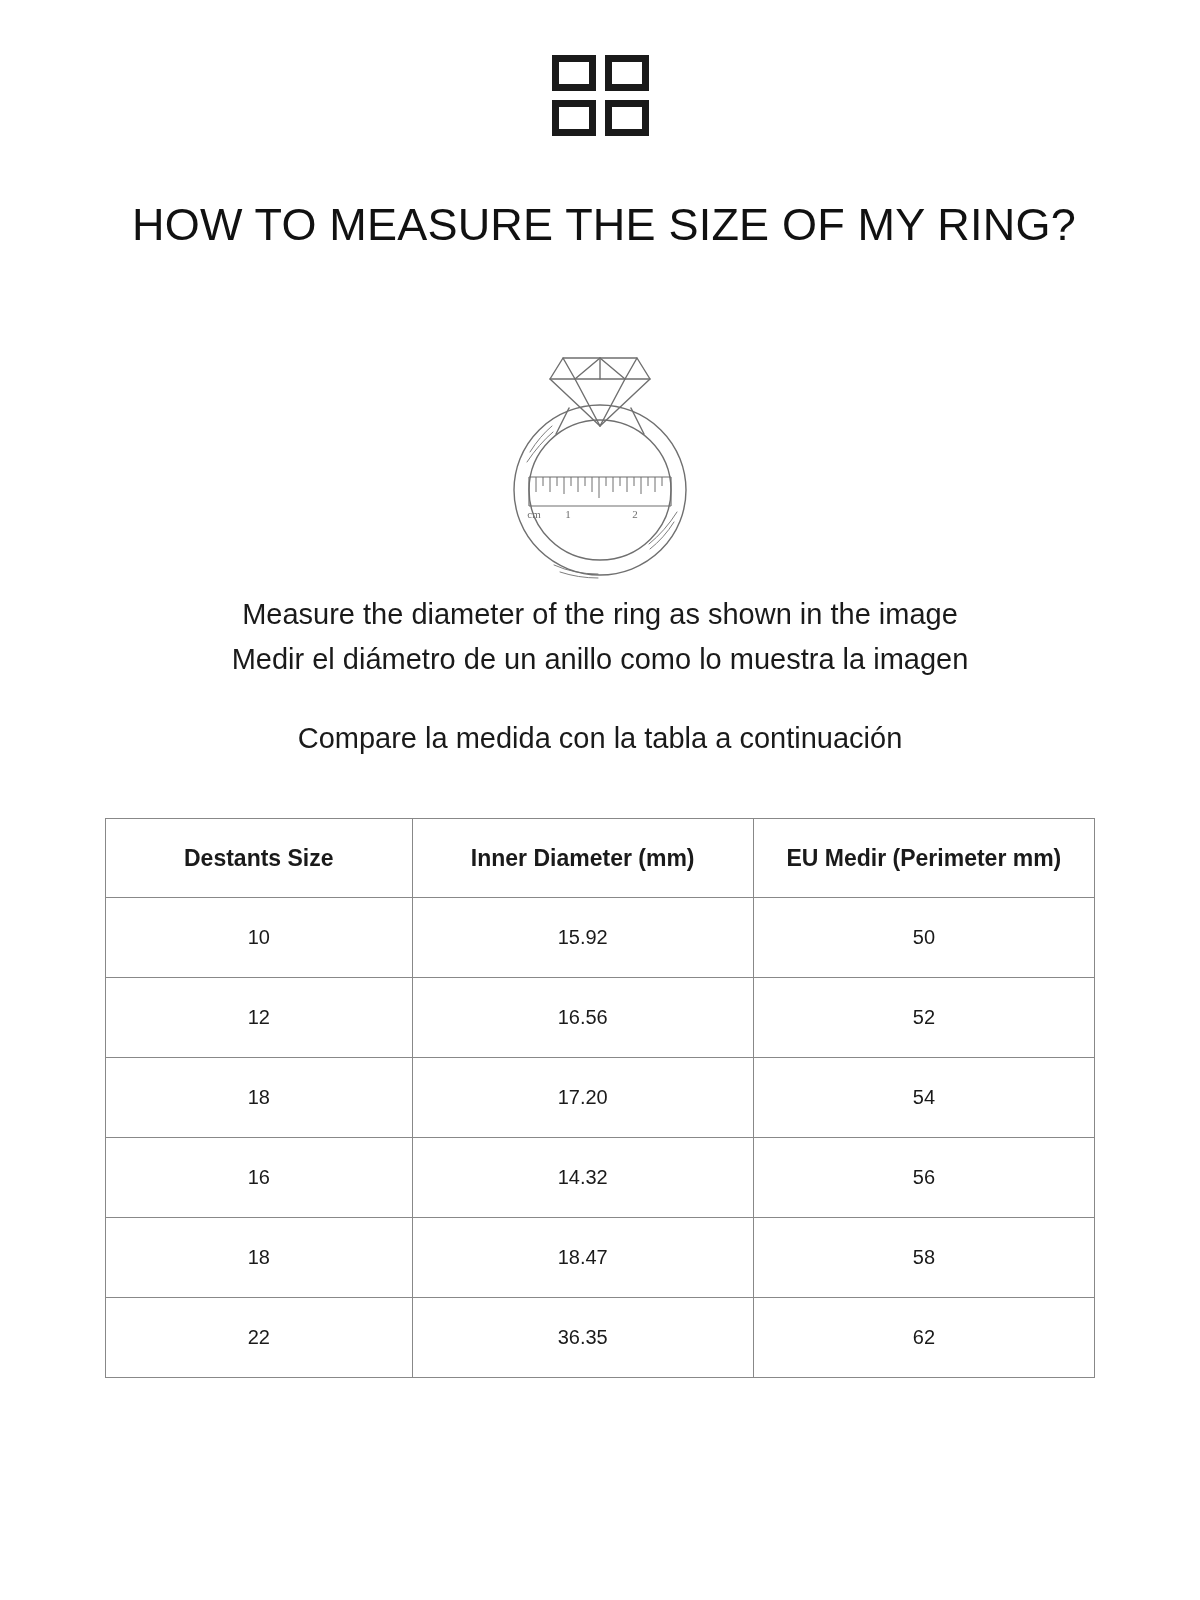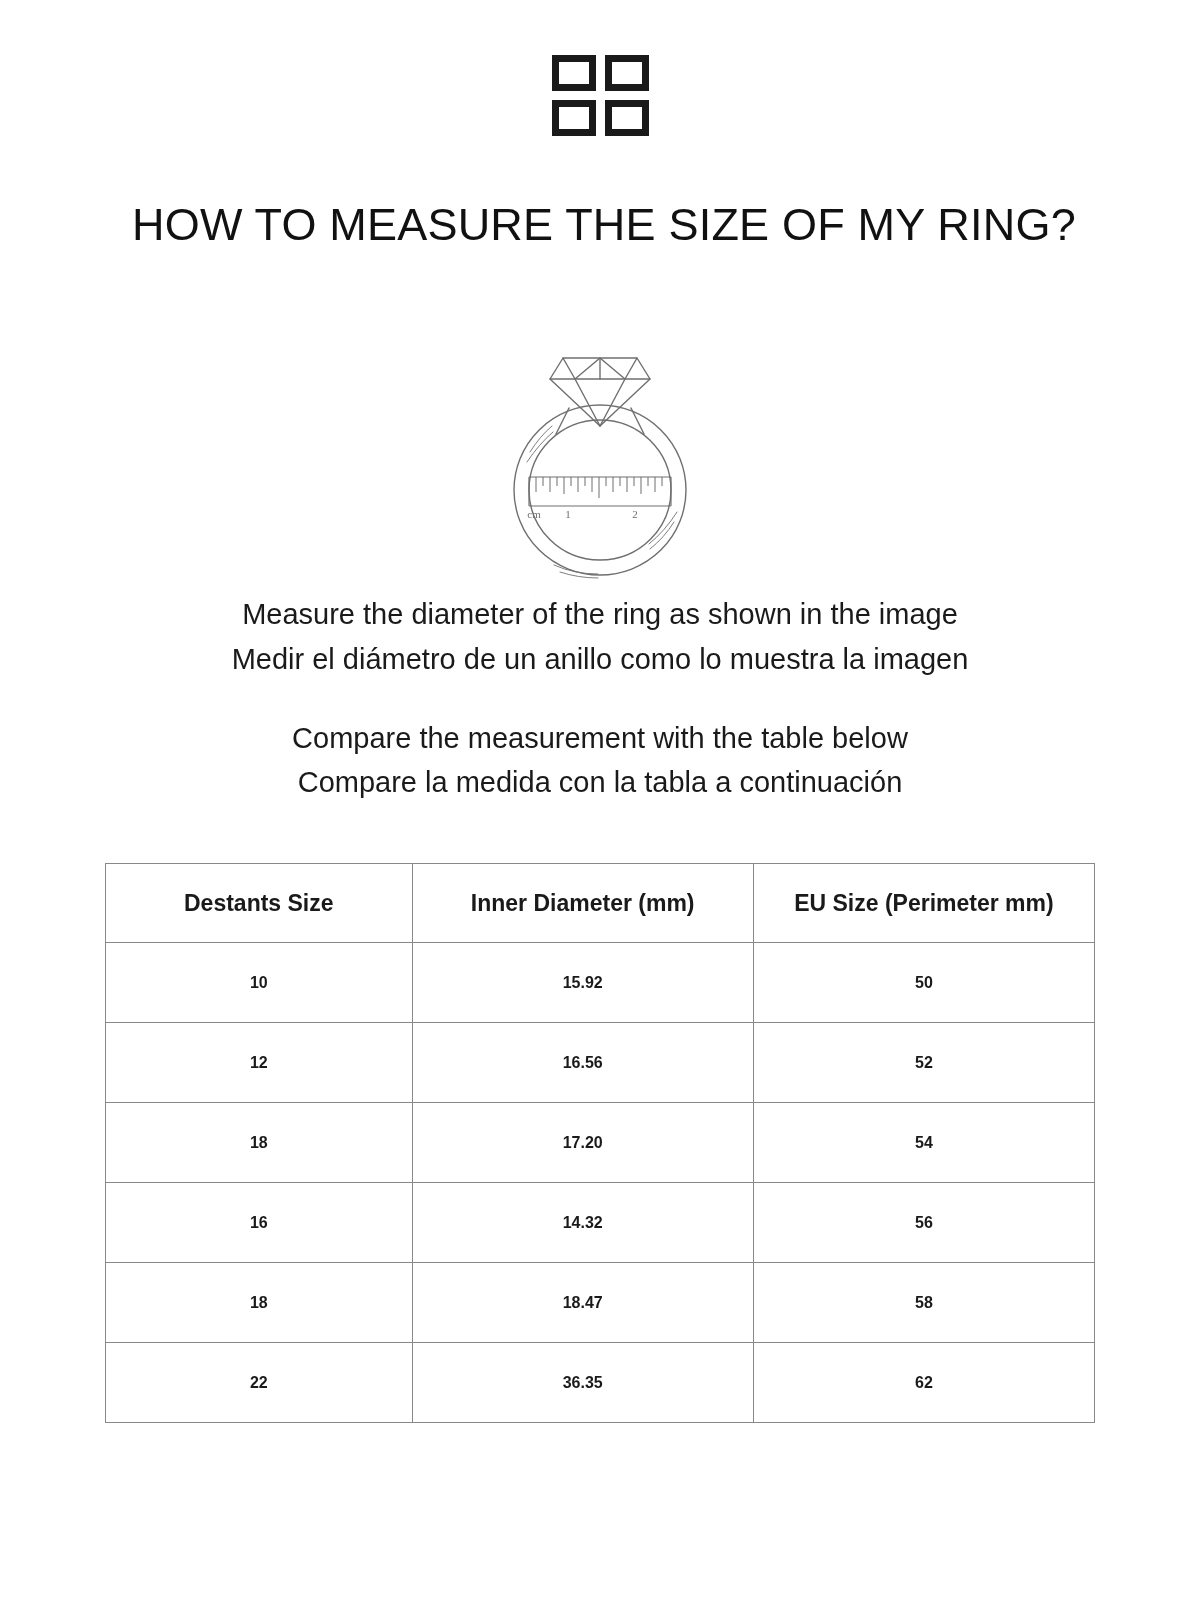--- a/index.html
+++ b/index.html
@@ -99,22 +99,22 @@
     text-align: center;
     color: #1a1a1a;
   }
   table.size-table th {
     font-size: 23px;
     font-weight: bold;
     height: 78px;
     padding: 0 6px;
   }
   table.size-table td {
-    font-size: 16px;
-    font-weight: 700;
+    font-size: 20px;
+    font-weight: 400;
     height: 77px;
   }
   table.size-table col.c1 { width: 31%; }
   table.size-table col.c2 { width: 34.5%; }
   table.size-table col.c3 { width: 34.5%; }
 </style>
 </head>
 <body>
 
 <div class="page">
@@ -190,37 +190,36 @@
       </g>
     </svg>
   </div>
 
   <div class="instructions">
     <div class="block">
       <div class="line">Measure the diameter of the ring as shown in the image</div>
       <div class="line">Medir el diámetro de un anillo como lo muestra la imagen</div>
     </div>
     <div class="block">
-      <div class="line">Compare the measurement with the table below</div>
       <div class="line">Compare la medida con la tabla a continuación</div>
     </div>
   </div>
 
   <div class="table-wrap">
     <table class="size-table">
       <colgroup>
         <col class="c1">
           <col class="c2">
           <col class="c3">
       </colgroup>
       <thead>
         <tr>
           <th>Destants Size</th>
           <th>Inner Diameter (mm)</th>
-          <th>EU Size (Perimeter mm)</th>
+          <th>EU Medir (Perimeter mm)</th>
         </tr>
       </thead>
       <tbody>
         <tr>
           <td>10</td>
           <td>15.92</td>
           <td>50</td>
         </tr>
         <tr>
           <td>12</td>

